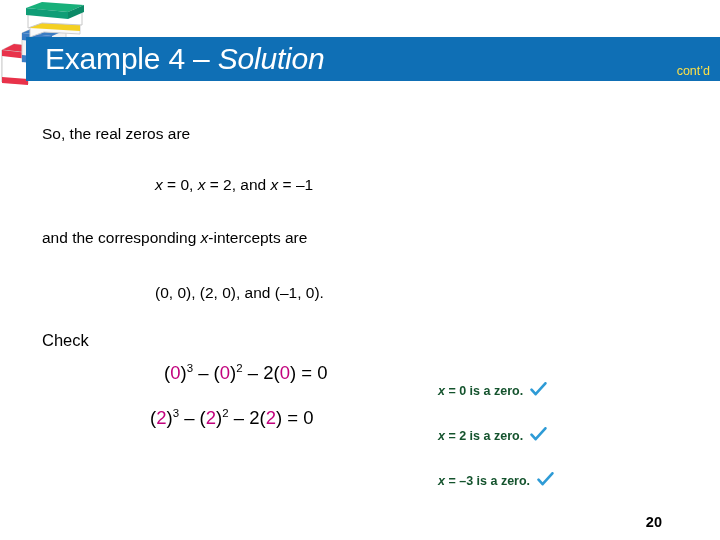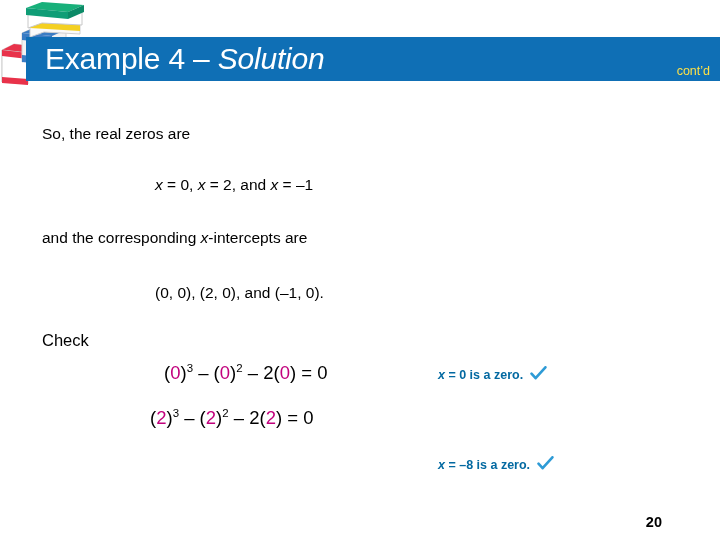--- a/index.html
+++ b/index.html
@@ -105,25 +105,26 @@
   }
   .eq-1 { left: 155px; top: 363px; margin-left: 9px; }
   .eq-2 { left: 150px; top: 408px; }
   .eq-3 { left: 110px; top: 453px; }
 
   
   .note {
     position: absolute;
     font-size: 12.5px;
     font-weight: bold;
-    color: #0369a1;
+    color: #14532d;
     white-space: nowrap;
     line-height: 1.1;
     display: flex;
     align-items: center;
+    margin-top: 16px;
   }
   .note .ntext { display: inline-block; }
   .note-1 { left: 438px; top: 368px; }
   .note-2 { left: 438px; top: 413px; }
   .note-3 { left: 438px; top: 458px; }
 
   .check-mark {
     display: inline-block;
     margin-left: 7px;
     position: relative;
@@ -202,26 +203,34 @@
       <svg width="17" height="15" viewBox="0 0 17 15" xmlns="http://www.w3.org/2000/svg">
         <path d="M1.5 7.6 L5.6 12.2 L15.4 1.3" fill="none" stroke="#2e9bd6" stroke-width="2.6" stroke-linecap="round" stroke-linejoin="round"></path>
       </svg>
     </span>
   </div>
 
   <div class="eq eq-2">
     <span>(</span><span class="val">2</span><span>)</span><sup>3</sup><span> – (</span><span class="val">2</span><span>)</span><sup>2</sup><span> – 2(</span><span class="val">2</span><span>) = 0</span>
   </div>
 
-
-
-  <div class="note note-3">
-    <span class="ntext"><i>x</i><span> = –8 is a zero.</span></span>
+  <div class="note note-2">
+    <span class="ntext"><i>x</i><span> = 2 is a zero.</span></span>
     <span class="check-mark">
       <svg width="17" height="15" viewBox="0 0 17 15" xmlns="http://www.w3.org/2000/svg">
         <path d="M1.5 7.6 L5.6 12.2 L15.4 1.3" fill="none" stroke="#2e9bd6" stroke-width="2.6" stroke-linecap="round" stroke-linejoin="round"></path>
       </svg>
     </span>
   </div>
 
+
+  <div class="note note-3">
+    <span class="ntext"><i>x</i><span> = –3 is a zero.</span></span>
+    <span class="check-mark">
+      <svg width="17" height="15" viewBox="0 0 17 15" xmlns="http://www.w3.org/2000/svg">
+        <path d="M1.5 7.6 L5.6 12.2 L15.4 1.3" fill="none" stroke="#2e9bd6" stroke-width="2.6" stroke-linecap="round" stroke-linejoin="round"></path>
+      </svg>
+    </span>
+  </div>
+
   <div class="page-num">20</div>
 
 </div>
 
 </body></html>

